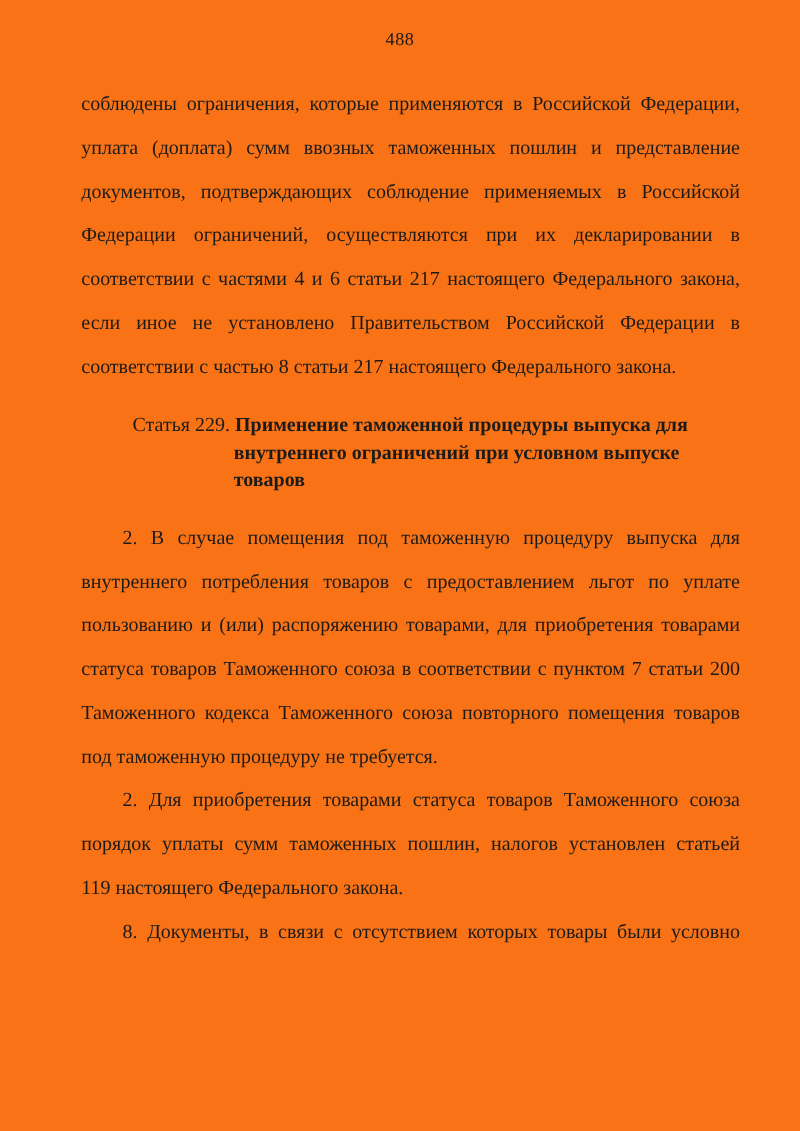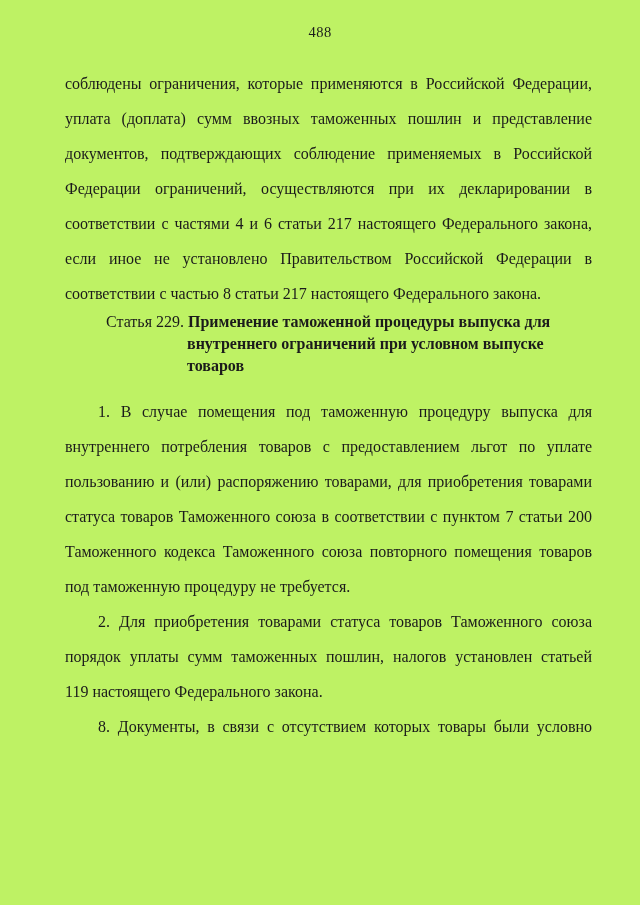--- a/index.html
+++ b/index.html
@@ -1,20 +1,20 @@
 <!DOCTYPE html>
 <html><head>
 <meta charset="utf-8">
 <style>
   html, body { margin: 0; padding: 0; background: #ffffff; }
   .page {
     position: relative;
     width: 640px;
     height: 905px;
-    background: #bef264;
+    background: #f97316;
     overflow: hidden;
     font-family: "Liberation Serif", "DejaVu Serif", serif;
     color: #1b1b1b;
   }
   .page-number {
     position: absolute;
     top: 24px;
     left: 0;
     width: 100%;
     text-align: center;
@@ -37,20 +37,21 @@
     text-align-last: justify;
     white-space: normal;
   }
   .line.last {
     text-align-last: left;
   }
   .line.indent {
     text-indent: 33px;
   }
   .article-heading {
+    margin-top: 19px;
     margin-bottom: 17px;
   }
   .hline {
     font-size: 16px;
     line-height: 22px;
     font-weight: bold;
     padding-left: 122px;
   }
   .hline.first {
     padding-left: 41px;
@@ -79,21 +80,21 @@
       <div class="line last">соответствии с частью 8 статьи 217 настоящего Федерального закона.</div>
     </div>
 
     <div class="article-heading">
       <div class="hline first"><span class="article-label">Статья 229.</span> <span class="article-title">Применение таможенной процедуры выпуска для</span></div>
       <div class="hline">внутреннего ограничений при условном выпуске</div>
       <div class="hline">товаров</div>
     </div>
 
     <div class="para">
-      <div class="line indent">1. В случае помещения под таможенную процедуру выпуска для</div>
+      <div class="line indent">2. В случае помещения под таможенную процедуру выпуска для</div>
       <div class="line">внутреннего потребления товаров с предоставлением льгот по уплате</div>
       <div class="line">пользованию и (или) распоряжению товарами, для приобретения товарами</div>
       <div class="line">статуса товаров Таможенного союза в соответствии с пунктом 7 статьи 200</div>
       <div class="line">Таможенного кодекса Таможенного союза повторного помещения товаров</div>
       <div class="line last">под таможенную процедуру не требуется.</div>
     </div>
 
     <div class="para">
       <div class="line indent">2. Для приобретения товарами статуса товаров Таможенного союза</div>
       <div class="line">порядок уплаты сумм таможенных пошлин, налогов установлен статьей</div>

